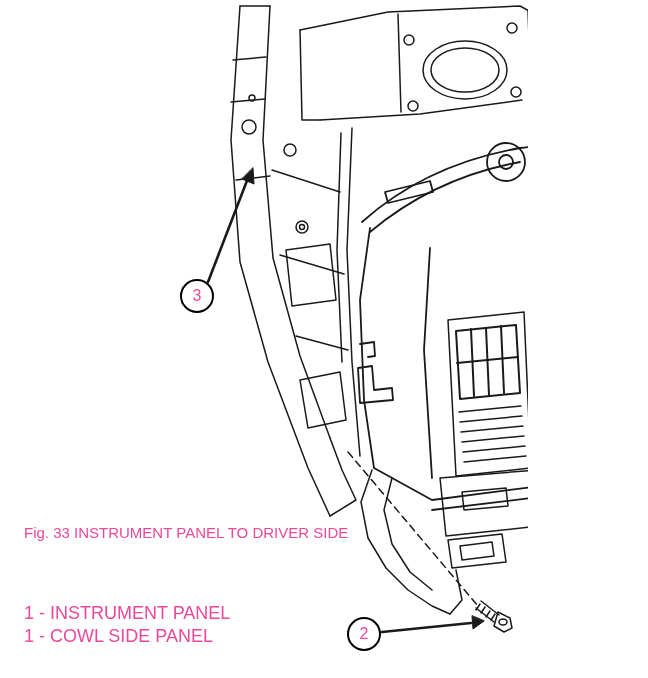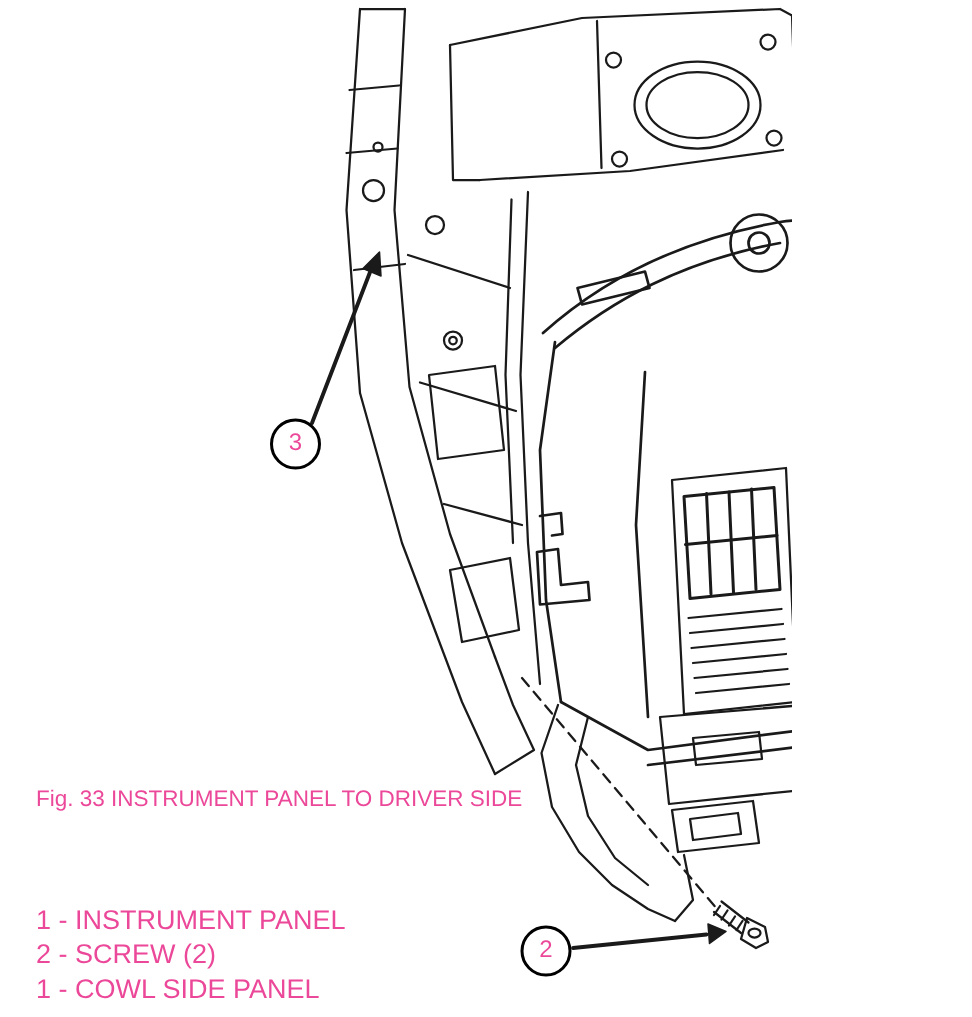--- a/index.html
+++ b/index.html
@@ -163,17 +163,16 @@
   <div class="callout" style="left:347px;top:617px;">
     <span>2</span>
   </div>
 
   <div class="caption">
     <div>Fig. 33 INSTRUMENT PANEL TO DRIVER SIDE</div>
   </div>
 
   <div class="legend">
     <div>1 - INSTRUMENT PANEL</div>
-    <div>2 - SCREW (2)</div>
     <div>1 - COWL SIDE PANEL</div>
   </div>
 
 </div>
 
 </body></html>

